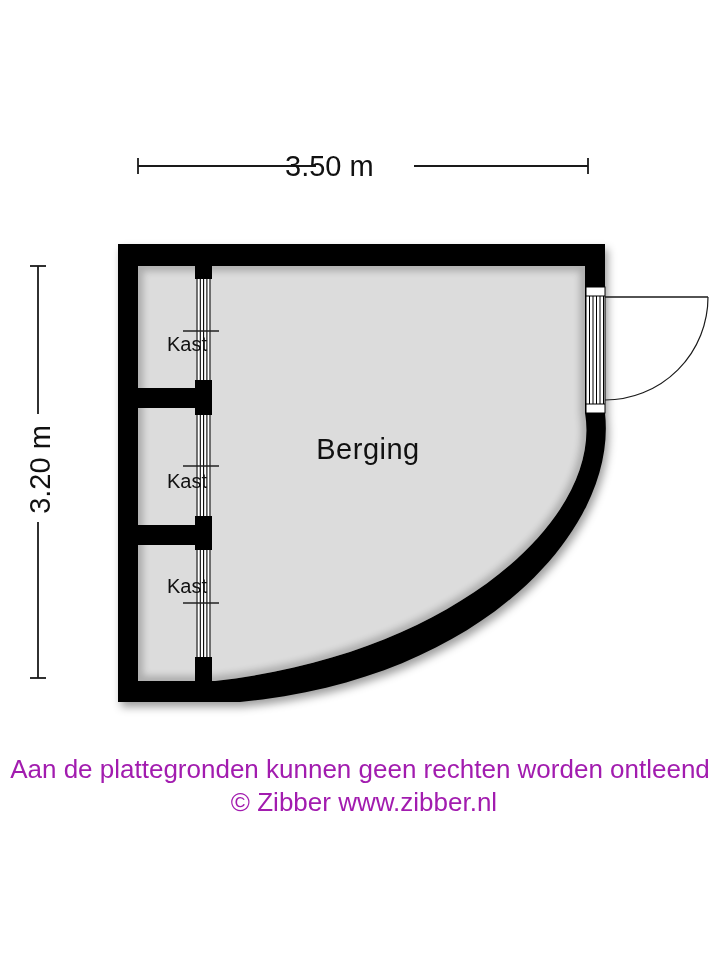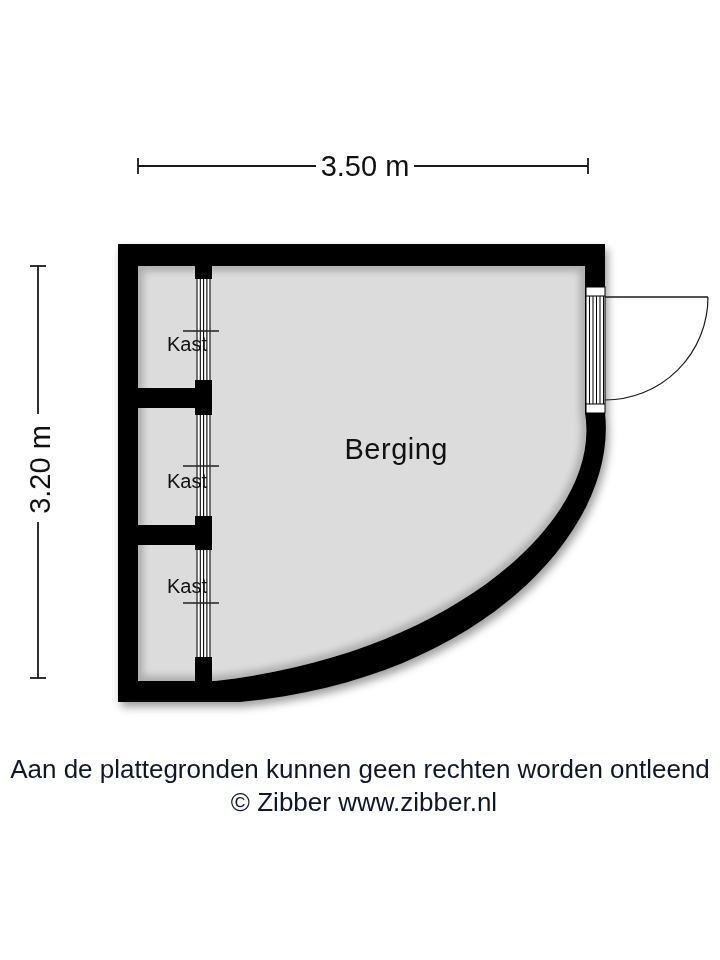--- a/index.html
+++ b/index.html
@@ -12,43 +12,42 @@
   }
   .plan-svg{position:absolute;left:0;top:0;}
   .lbl{
     position:absolute;
     color:#111111;
     white-space:nowrap;
   }
   .dim-label{
     font-size:29px;
     line-height:29px;
-    text-align:center;
   }
   .dim-w{left:285px;top:152px;width:160px;}
   .dim-h{
     left:-40px;top:455px;width:160px;height:29px;
     transform:rotate(-90deg);
     text-align:center;
   }
   .room-label{
     left:288px;top:435px;width:160px;
     font-size:29px;line-height:29px;letter-spacing:0.5px;
-    text-align:right;
+    text-align:center;
   }
   .closet-label{
     left:139px;
     font-size:20px;line-height:28px;padding-left:28px;
   }
   .closet-1{top:330px;}
   .closet-2{top:467px;}
   .closet-3{top:572px;}
   .footer{
     position:absolute;left:0;top:753px;width:720px;
-    text-align:center;color:#0f172a;
+    text-align:center;color:#a21caf;
   }
   .footer .line1{font-size:26px;line-height:33px;}
   .footer .line2{font-size:26px;line-height:33px;margin-left:8px;}
 </style>
 </head>
 <body>
 
 <div class="canvas">
 
   <svg class="plan-svg" width="720" height="960" viewBox="0 0 720 960">

